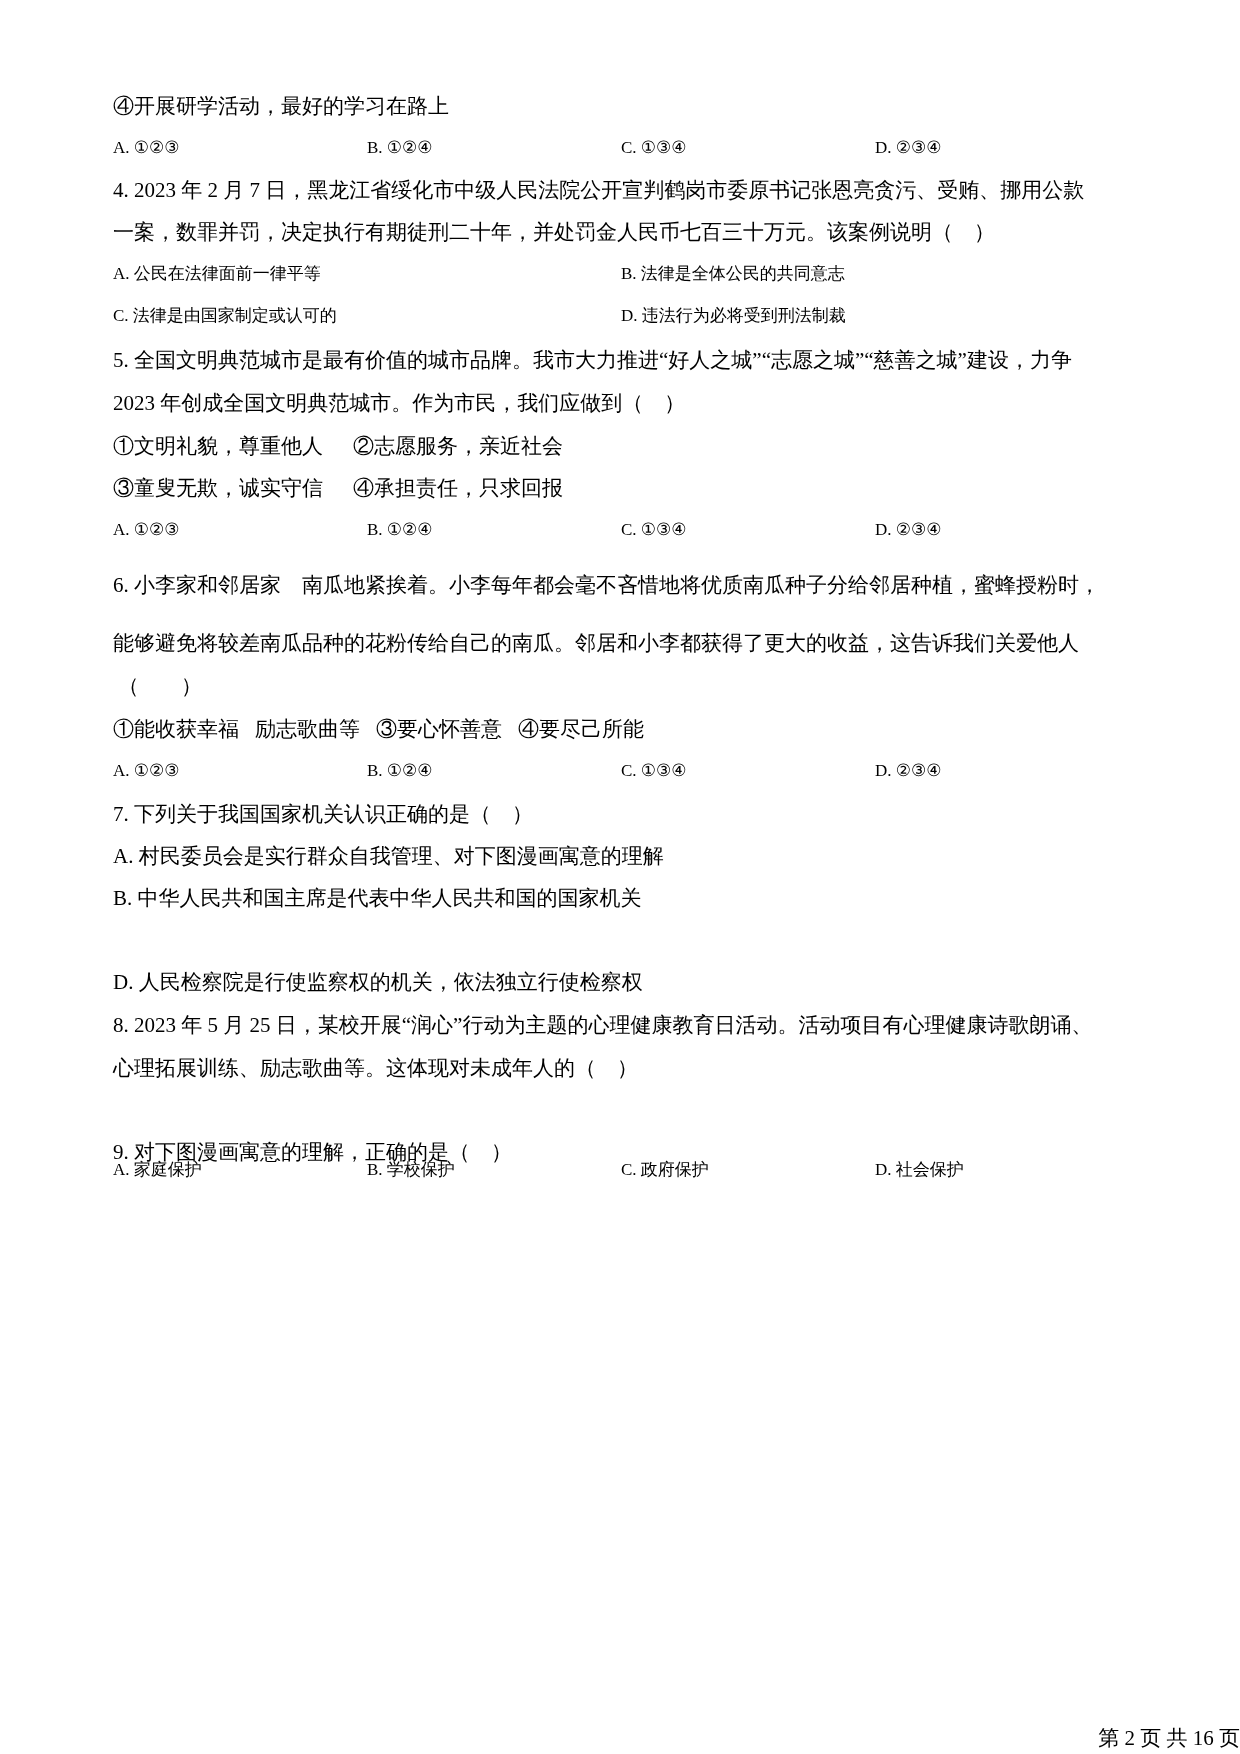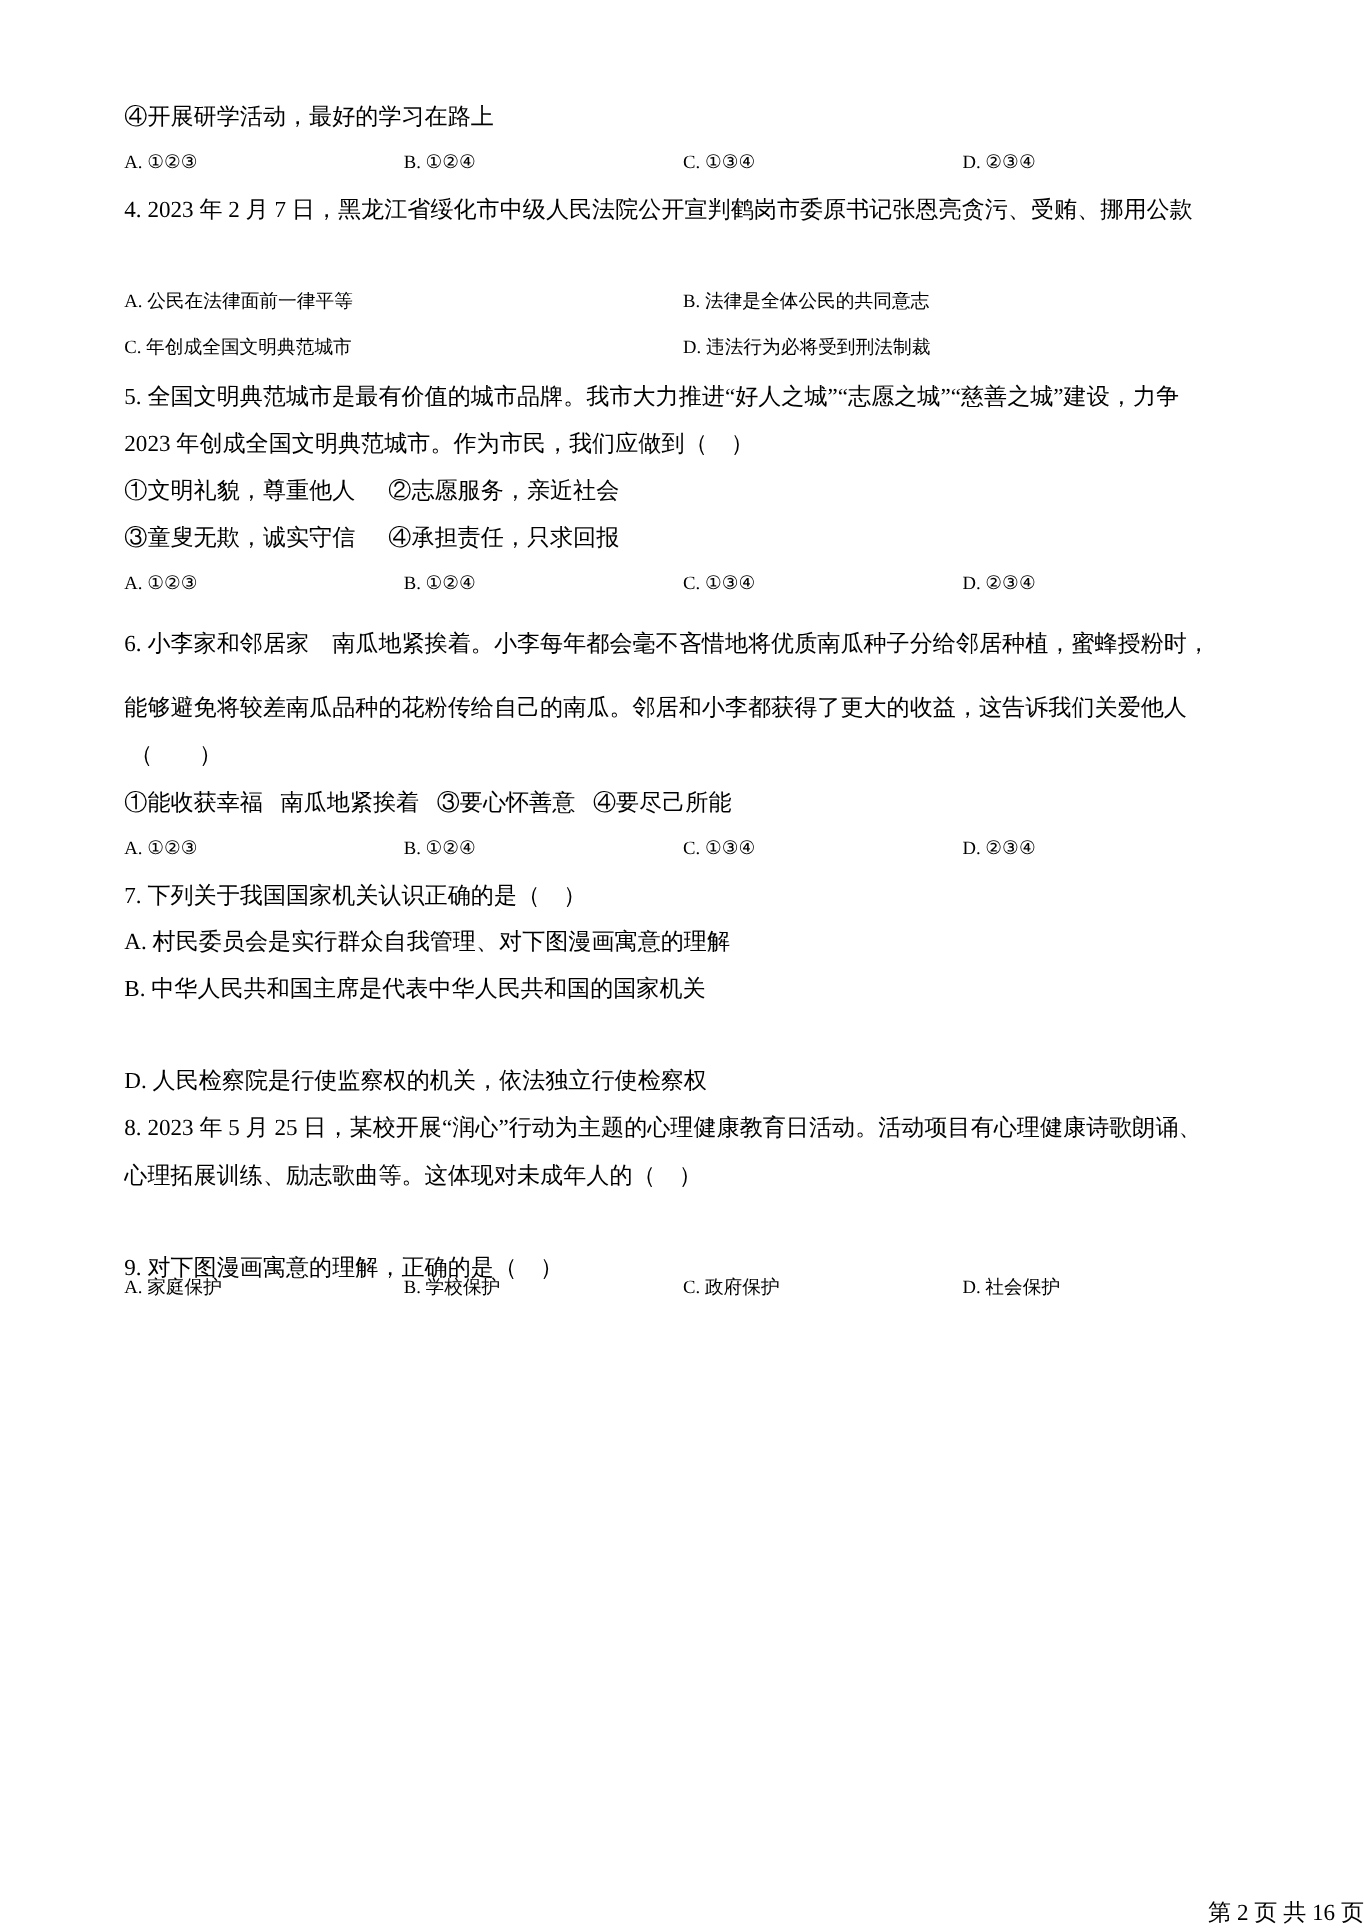--- a/index.html
+++ b/index.html
@@ -67,26 +67,27 @@
 
   <div class="line" style="top:92px">④开展研学活动，最好的学习在路上</div>
   <div class="opts" style="top:134px">
     <span class="opt o4a">A. ①②③</span>
     <span class="opt o4b">B. ①②④</span>
     <span class="opt o4c">C. ①③④</span>
     <span class="opt o4d">D. ②③④</span>
   </div>
 
   <div class="line" style="top:176px">4. 2023 年 2 月 7 日，黑龙江省绥化市中级人民法院公开宣判鹤岗市委原书记张恩亮贪污、受贿、挪用公款</div>
+  <div class="line" style="top:218px">一案，数罪并罚，决定执行有期徒刑二十年，并处罚金人民币七百三十万元。该案例说明（　）</div>
   <div class="opts" style="top:260px">
     <span class="opt o2a">A. 公民在法律面前一律平等</span>
     <span class="opt o2b">B. 法律是全体公民的共同意志</span>
   </div>
   <div class="opts" style="top:302px">
-    <span class="opt o2a">C. 年创成全国文明典范城市</span>
+    <span class="opt o2a">C. 法律是由国家制定或认可的</span>
     <span class="opt o2b">D. 违法行为必将受到刑法制裁</span>
   </div>
 
   <div class="line" style="top:346px">5. 全国文明典范城市是最有价值的城市品牌。我市大力推进“好人之城”“志愿之城”“慈善之城”建设，力争</div>
   <div class="line" style="top:389px">2023 年创成全国文明典范城市。作为市民，我们应做到（　）</div>
   <div class="line" style="top:432px">
     <span>①文明礼貌，尊重他人</span><span class="sp"></span><span>②志愿服务，亲近社会</span>
   </div>
   <div class="line" style="top:474px">
     <span>③童叟无欺，诚实守信</span><span class="sp"></span><span>④承担责任，只求回报</span>
@@ -95,21 +96,21 @@
     <span class="opt o4a">A. ①②③</span>
     <span class="opt o4b">B. ①②④</span>
     <span class="opt o4c">C. ①③④</span>
     <span class="opt o4d">D. ②③④</span>
   </div>
 
   <div class="line" style="top:571px">6. 小李家和邻居家　南瓜地紧挨着。小李每年都会毫不吝惜地将优质南瓜种子分给邻居种植，蜜蜂授粉时，</div>
   <div class="line" style="top:629px">能够避免将较差南瓜品种的花粉传给自己的南瓜。邻居和小李都获得了更大的收益，这告诉我们关爱他人</div>
   <div class="line" style="top:672px; left:118px">（　　）</div>
   <div class="line" style="top:715px">
-    <span>①能收获幸福</span><span class="sp-small"></span><span>南瓜地紧挨着</span><span class="sp-small"></span><span>③要心怀善意</span><span class="sp-small"></span><span>④要尽己所能</span>
+    <span>①能收获幸福</span><span class="sp-small"></span><span>励志歌曲等</span><span class="sp-small"></span><span>③要心怀善意</span><span class="sp-small"></span><span>④要尽己所能</span>
   </div>
   <div class="opts" style="top:757px">
     <span class="opt o4a">A. ①②③</span>
     <span class="opt o4b">B. ①②④</span>
     <span class="opt o4c">C. ①③④</span>
     <span class="opt o4d">D. ②③④</span>
   </div>
 
   <div class="line" style="top:800px">7. 下列关于我国国家机关认识正确的是（　）</div>
   <div class="line" style="top:842px">A. 村民委员会是实行群众自我管理、对下图漫画寓意的理解</div>

